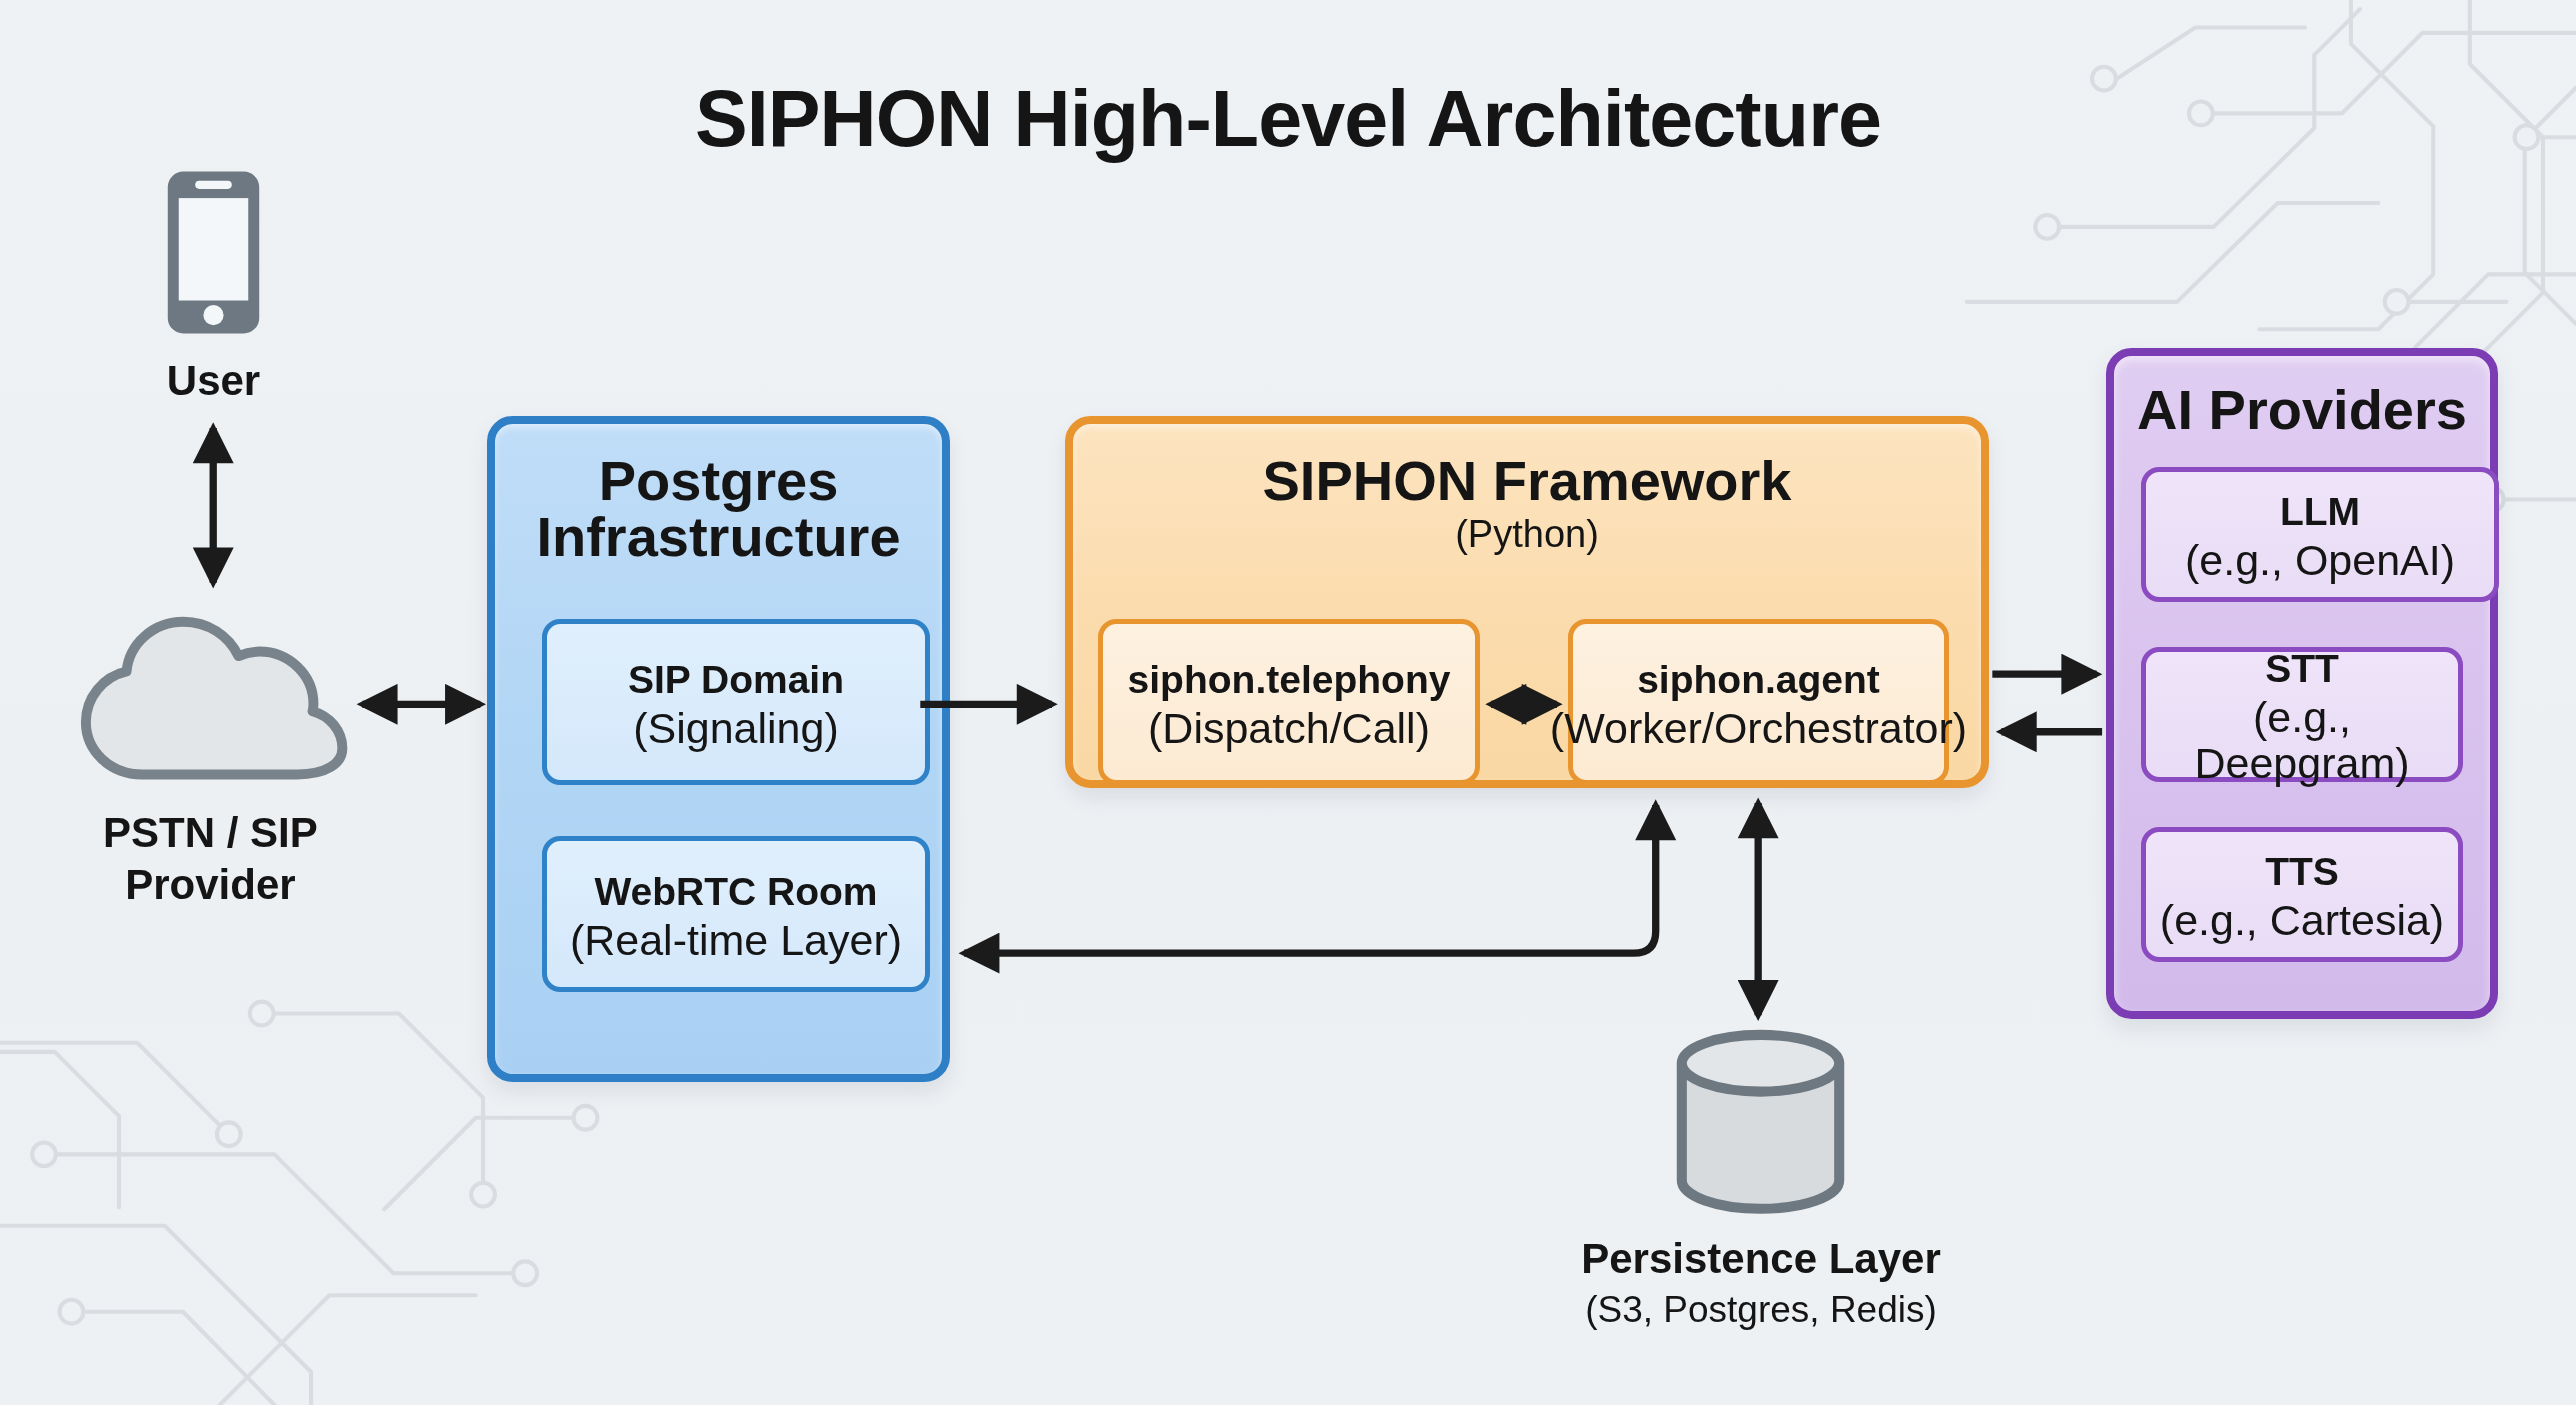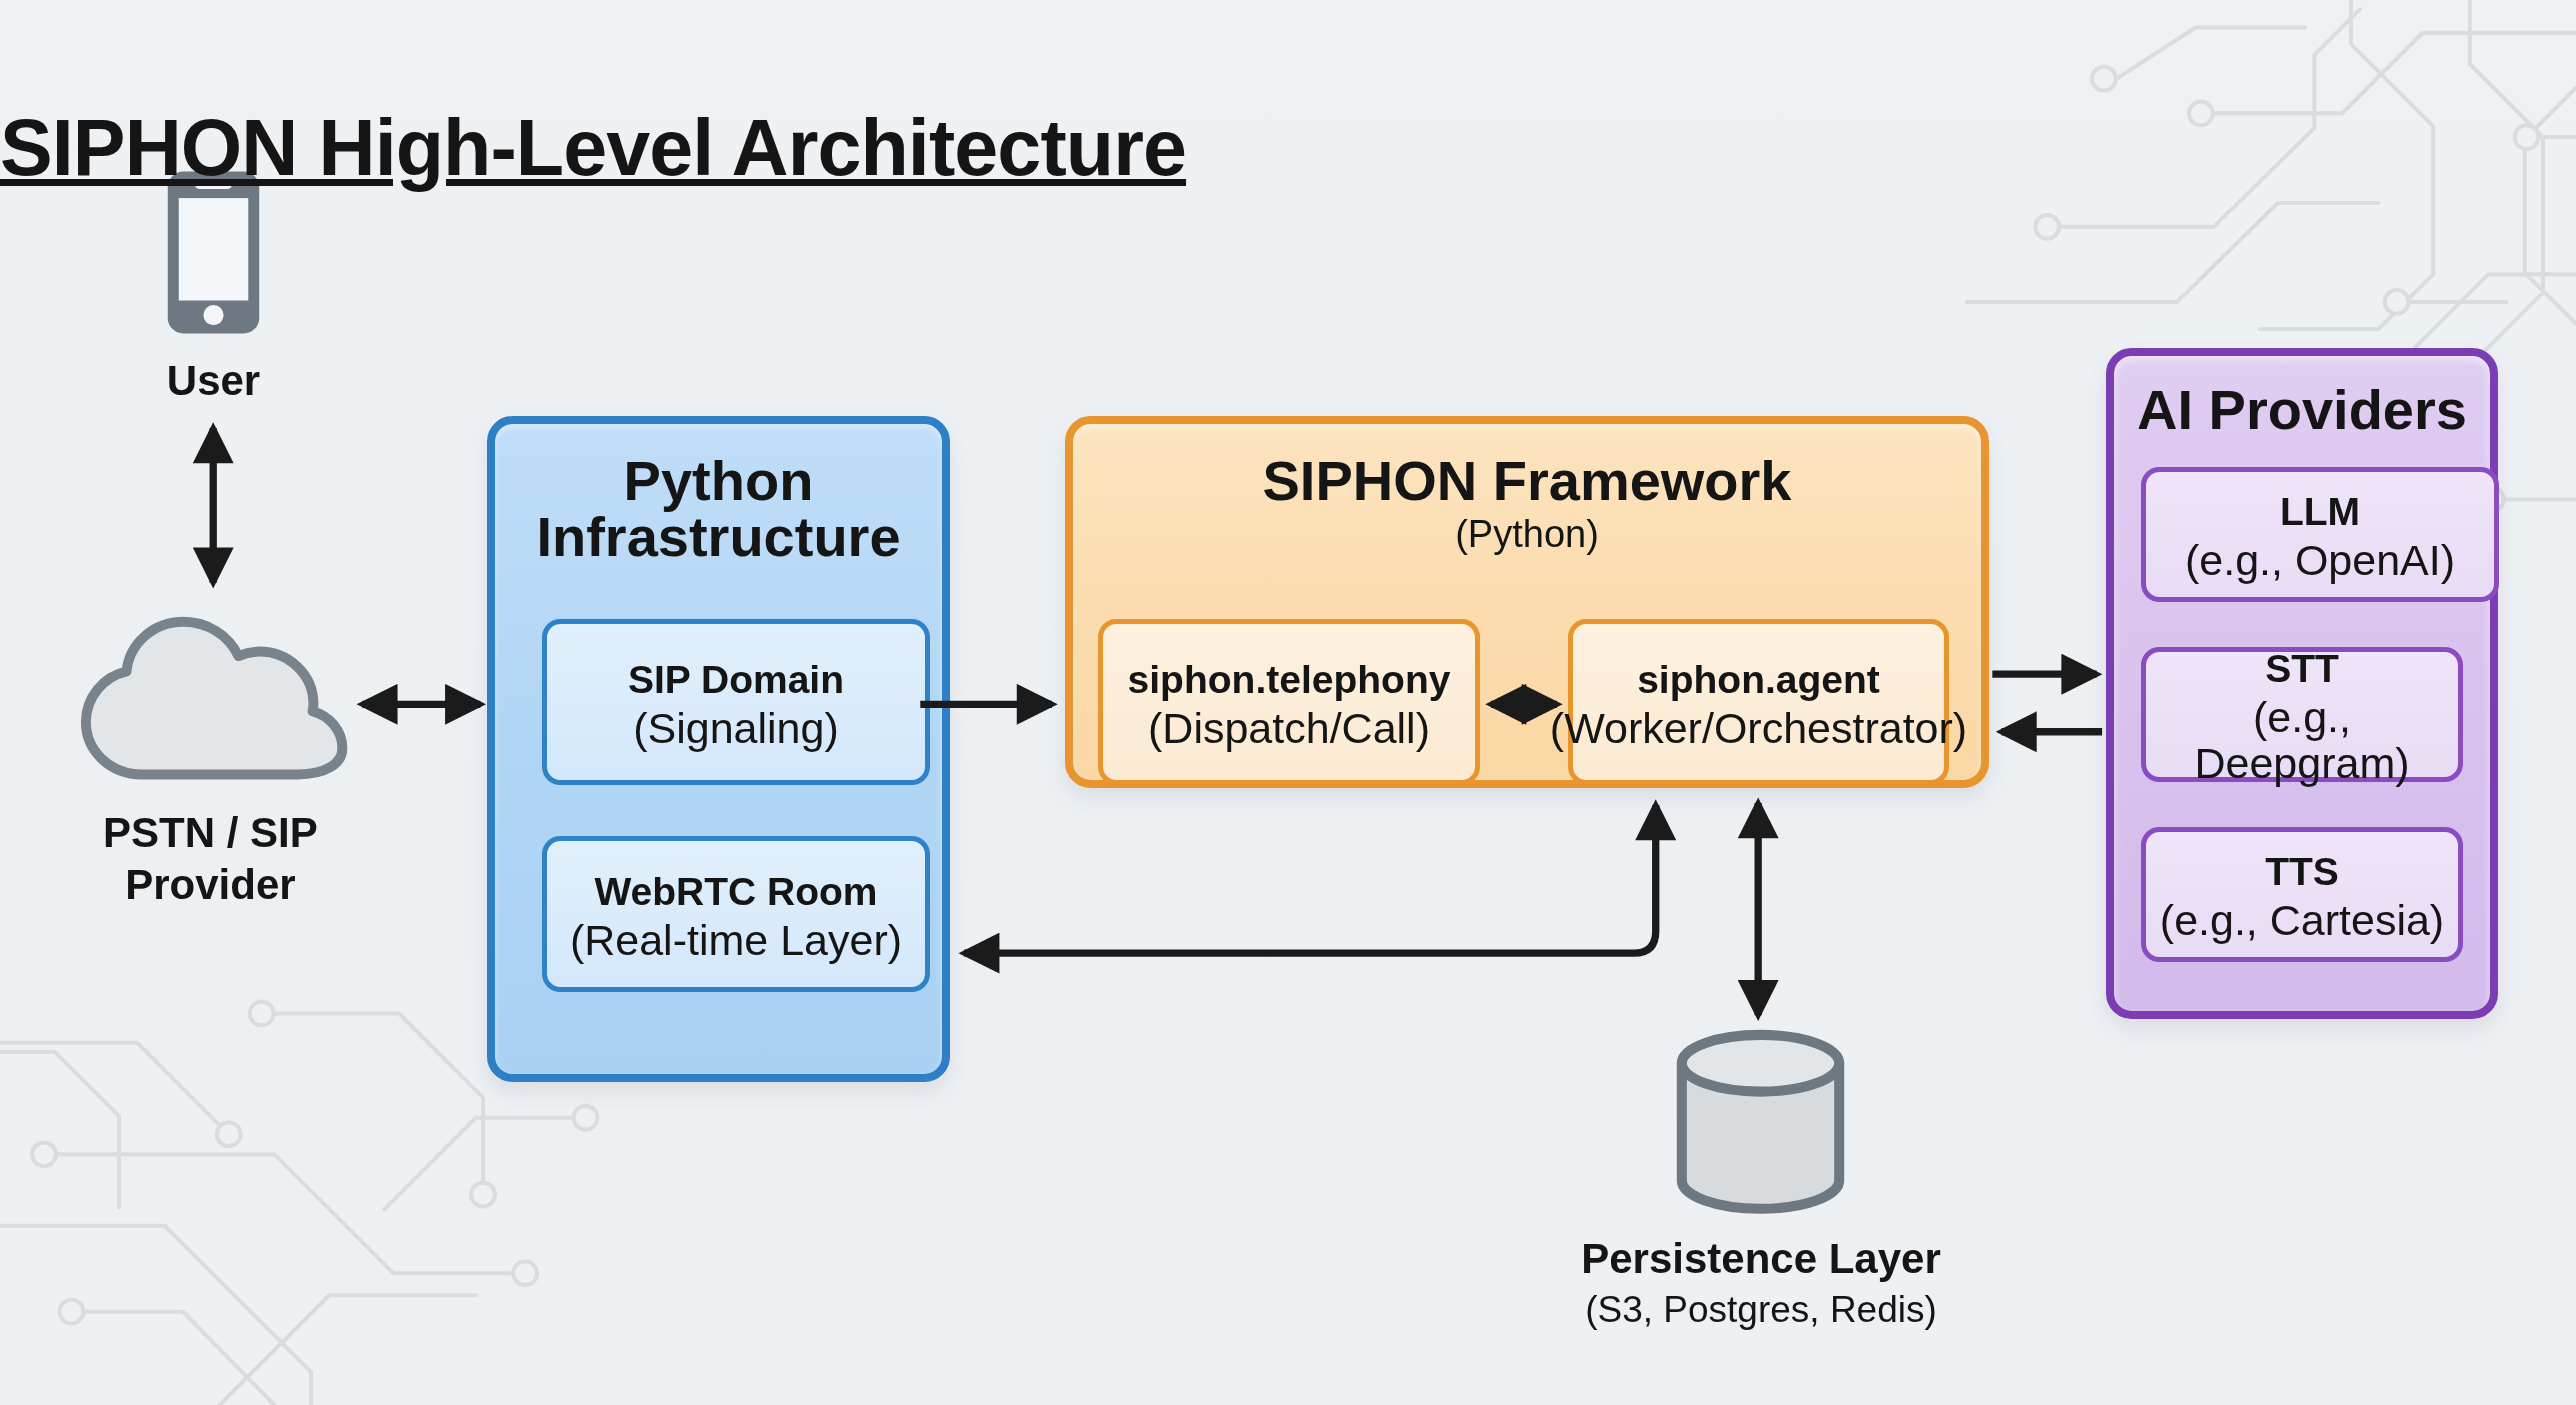--- a/index.html
+++ b/index.html
@@ -5,22 +5,22 @@
   html,body{margin:0;padding:0;background:#eef1f4;}
   .stage{
     position:relative;width:2576px;height:1405px;overflow:hidden;
     background:linear-gradient(180deg,#eff2f5 0%,#edf0f3 60%,#eef1f3 100%);
     font-family:"Liberation Sans",sans-serif;color:#151515;
   }
   .layer{position:absolute;left:0;top:0;pointer-events:none;}
   .z0{z-index:0}.z3{z-index:3}
 
   .title{
-    position:absolute;left:0;right:0;top:102px;
-    font-size:79px;font-weight:bold;letter-spacing:-0.9px;z-index:3;text-decoration:underline;
+    position:absolute;left:0;right:0;top:73px;text-align:center;
+    font-size:79px;font-weight:bold;letter-spacing:-0.9px;z-index:3;
   }
 
   
   .trace{stroke:#d9dde1;stroke-width:4.5;fill:none;stroke-linejoin:round;stroke-linecap:round;}
   .node{fill:#eef1f4;stroke:#d9dde1;stroke-width:4.5;}
 
   
   .arrow{stroke:#1b1b1b;stroke-width:8;fill:none;}
 
   
@@ -113,21 +113,21 @@
              C157,17 180,32 191,55 C198,52 206,50 214,50 C247,50 274,76 274,108
              C274,110 274,113 273,116 C292,121 306,138 306,157 C306,174 288,186 256,186 Z" fill="#e3e6e9" stroke="#79838b" stroke-width="11" stroke-linejoin="round"></path>
   </svg>
   <div class="nlabel" style="left:27.4px;top:807px;width:366px;">
     <div>PSTN / SIP</div>
     <div>Provider</div>
   </div>
 
   <div class="group group-blue" style="left:487px;top:416px;width:463px;height:666px;">
     <div class="group-head">
-      <div>Python</div>
+      <div>Postgres</div>
       <div>Infrastructure</div>
     </div>
   </div>
   <div class="card card-blue" style="left:526px;top:619px;width:388px;height:166px;">
     <div class="t">SIP Domain</div>
     <div class="s">(Signaling)</div>
   </div>
   <div class="card card-blue" style="left:526px;top:836px;width:388px;height:156px;">
     <div class="t">WebRTC Room</div>
     <div class="s">(Real-time Layer)</div>

